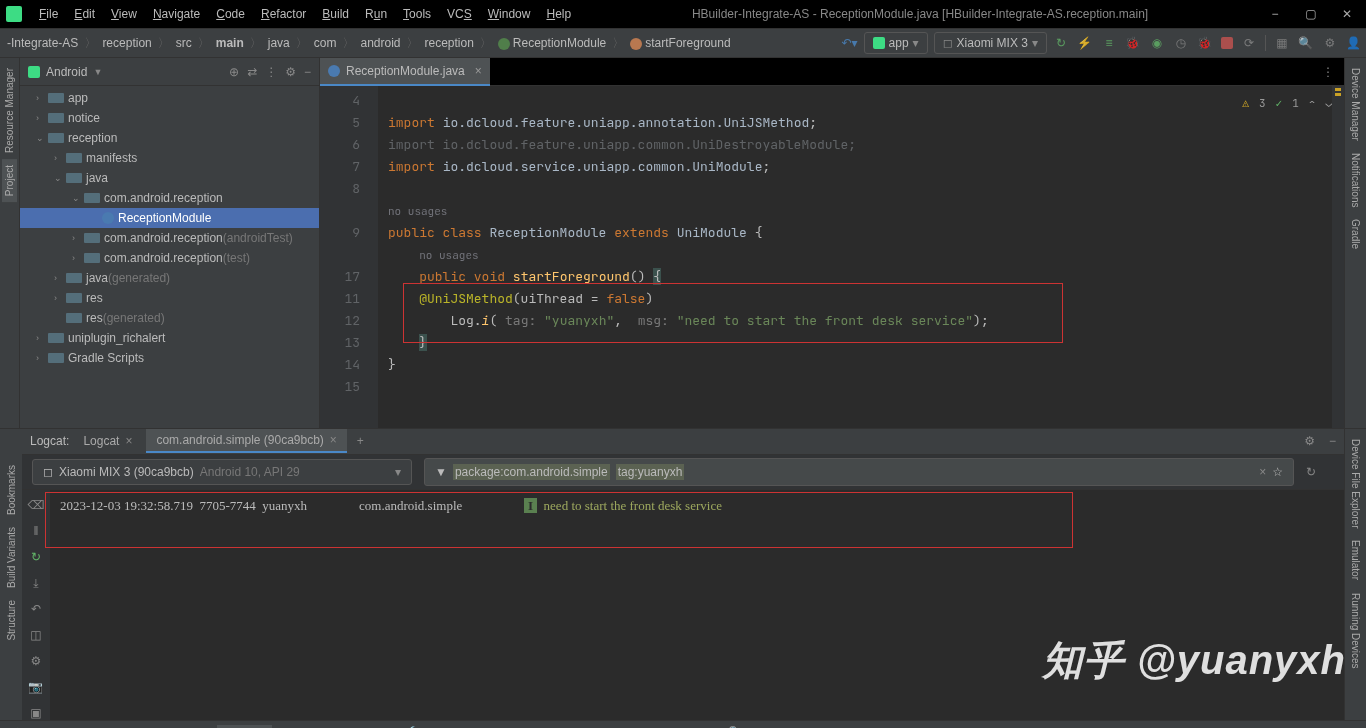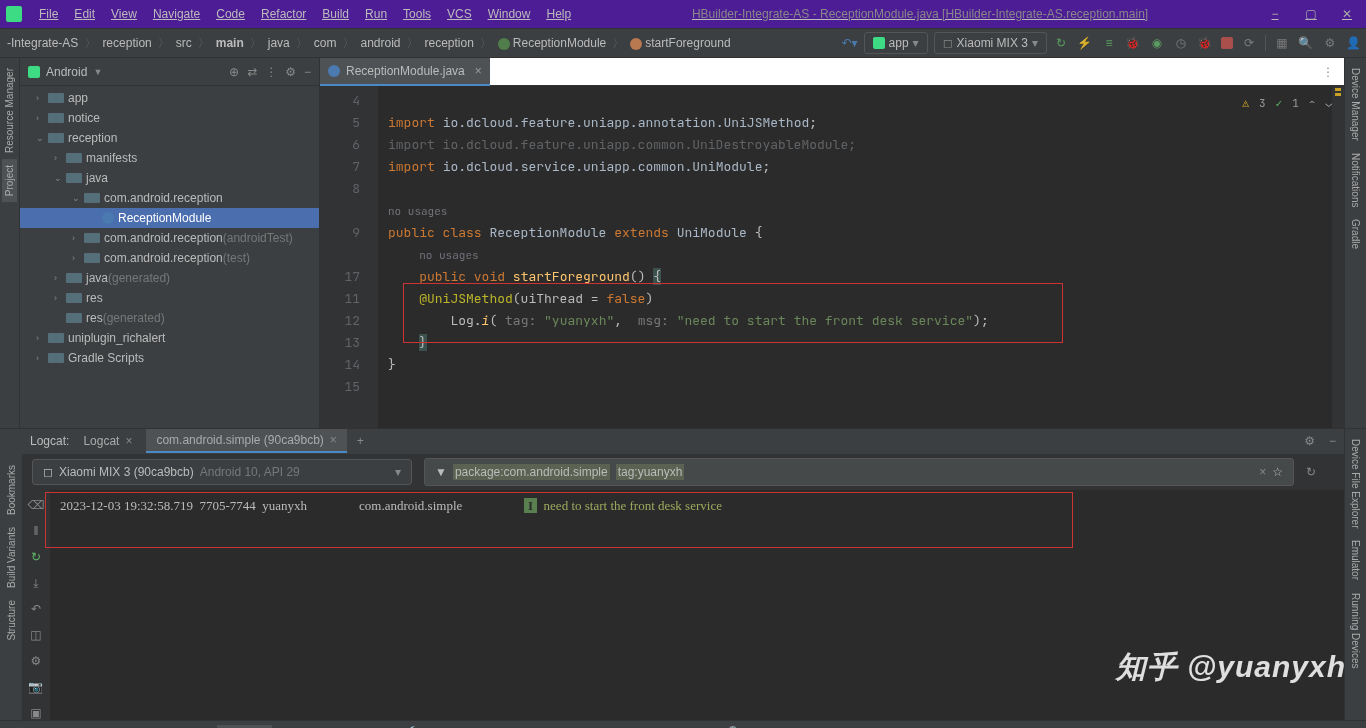--- a/index.html
+++ b/index.html
@@ -1,17 +1,17 @@
 <!DOCTYPE html>
 <html><head>
 <meta charset="utf-8">
 <style>
 * { margin:0; padding:0; box-sizing:border-box; }
 body { font-family:"Segoe UI",Arial,sans-serif; font-size:12px; background:#2b2b2b; color:#bbb; width:1366px; height:728px; overflow:hidden; position:relative; }
-.titlebar { height:28px; background:#4c1d95; display:flex; align-items:center; padding:0 6px;text-decoration:underline; }
+.titlebar { height:28px; background:#000000; display:flex; align-items:center; padding:0 6px; }
 .app-icon { width:16px; height:16px; background:#3ddc84; border-radius:2px; margin-right:10px; }
 .menu { display:flex; gap:2px; }
 .menu-item { padding:2px 7px; cursor:pointer; }
 .menu-item u { text-decoration:underline; }
 .title-text { flex:1; text-align:center; color:#888; font-size:12px; }
 .win-controls { display:flex; gap:10px; color:#aaa; }
 .win-btn { width:26px; text-align:center; cursor:pointer; }
 .navbar { height:30px; background:#3c3f41; display:flex; align-items:center; border-top:1px solid #323232; border-bottom:1px solid #323232; padding:0 4px; font-size:12px; }
 .breadcrumb { display:flex; align-items:center; gap:2px; flex:1; }
 .bc-item { padding:2px 3px; color:#bbb; }
@@ -43,21 +43,21 @@
 .tree-item { display:flex; align-items:center; height:20px; padding-left:8px; cursor:pointer; }
 .tree-item.selected { background:#4b6eaf; color:#fff; }
 .tree-arrow { width:12px; color:#888; font-size:9px; }
 .tree-icon { width:16px; height:12px; margin-right:4px; }
 .tree-icon.folder-d { background:#546e7a; border-radius:1px; height:10px; }
 .tree-icon.module { background:#546e7a; border-radius:1px; height:10px; position:relative; }
 .tree-icon.class { background:#4a7ab0; border-radius:50%; width:12px; height:12px; }
 .dim { color:#777; }
 
 .editor-area { flex:1; display:flex; flex-direction:column; background:#2b2b2b; }
-.editor-tabs { height:28px; background:#ffffff; display:flex; align-items:center; border-bottom:1px solid #323232; }
+.editor-tabs { height:28px; background:#000000; display:flex; align-items:center; border-bottom:1px solid #323232; }
 .editor-tab { height:28px; display:flex; align-items:center; padding:0 8px; gap:6px; background:#4e5254; border-bottom:2px solid #4a88c7; }
 .tab-icon { width:12px; height:12px; background:#4a7ab0; border-radius:50%; }
 .tab-close { color:#999; cursor:pointer; margin-left:4px; }
 .tabs-spacer { flex:1; }
 .tabs-more { padding:0 10px; color:#888; cursor:pointer; }
 
 .code-area { flex:1; display:flex; font-family:"JetBrains Mono",Consolas,monospace; font-size:13px; line-height:22px; position:relative; }
 .gutter { width:58px; text-align:right; color:#606366; padding:4px 18px 4px 0; user-select:none; background:#313335; }
 .code { flex:1; padding:4px 0 4px 10px; position:relative; }
 .code-line { white-space:pre; }
@@ -97,21 +97,21 @@
 .logcat-content { flex:1; display:flex; }
 .log-output { flex:1; padding:8px 10px; font-family:Liberation Serif, serif; font-size:13px; position:relative; color:#bbb; }
 .log-line { white-space:pre; }
 .log-level { background:#5a8050; color:#2b2b2b; padding:0 4px; font-weight:bold; }
 .log-box { position:absolute; border:1px solid #cc3333; left:-5px; top:2px; width:1028px; height:56px; pointer-events:none; }
 
 .bottom-bar { height:24px; background:#3c3f41; display:flex; align-items:center; padding:0 8px; gap:12px; font-size:11px; border-top:1px solid #323232; }
 .bb-item { display:flex; align-items:center; gap:4px; cursor:pointer; color:#aaa; }
 .bb-item.active { background:#4e5254; padding:2px 6px; }
 .bb-spacer { flex:1; }
-.watermark { position:absolute; right:20px; bottom:40px; font-size:30px; font-weight:bold; color:rgba(255,255,255,0.85); font-style:italic; pointer-events:none; letter-spacing:1px; }
+.watermark { position:absolute; right:20px; bottom:40px; font-size:40px; font-weight:bold; color:rgba(255,255,255,0.85); font-style:italic; pointer-events:none; letter-spacing:1px; }
 </style>
 </head>
 <body>
 
 <div class="titlebar">
   <div class="app-icon"></div>
   <div class="menu">
     <span class="menu-item"><u>F</u>ile</span>
     <span class="menu-item"><u>E</u>dit</span>
     <span class="menu-item"><u>V</u>iew</span>

